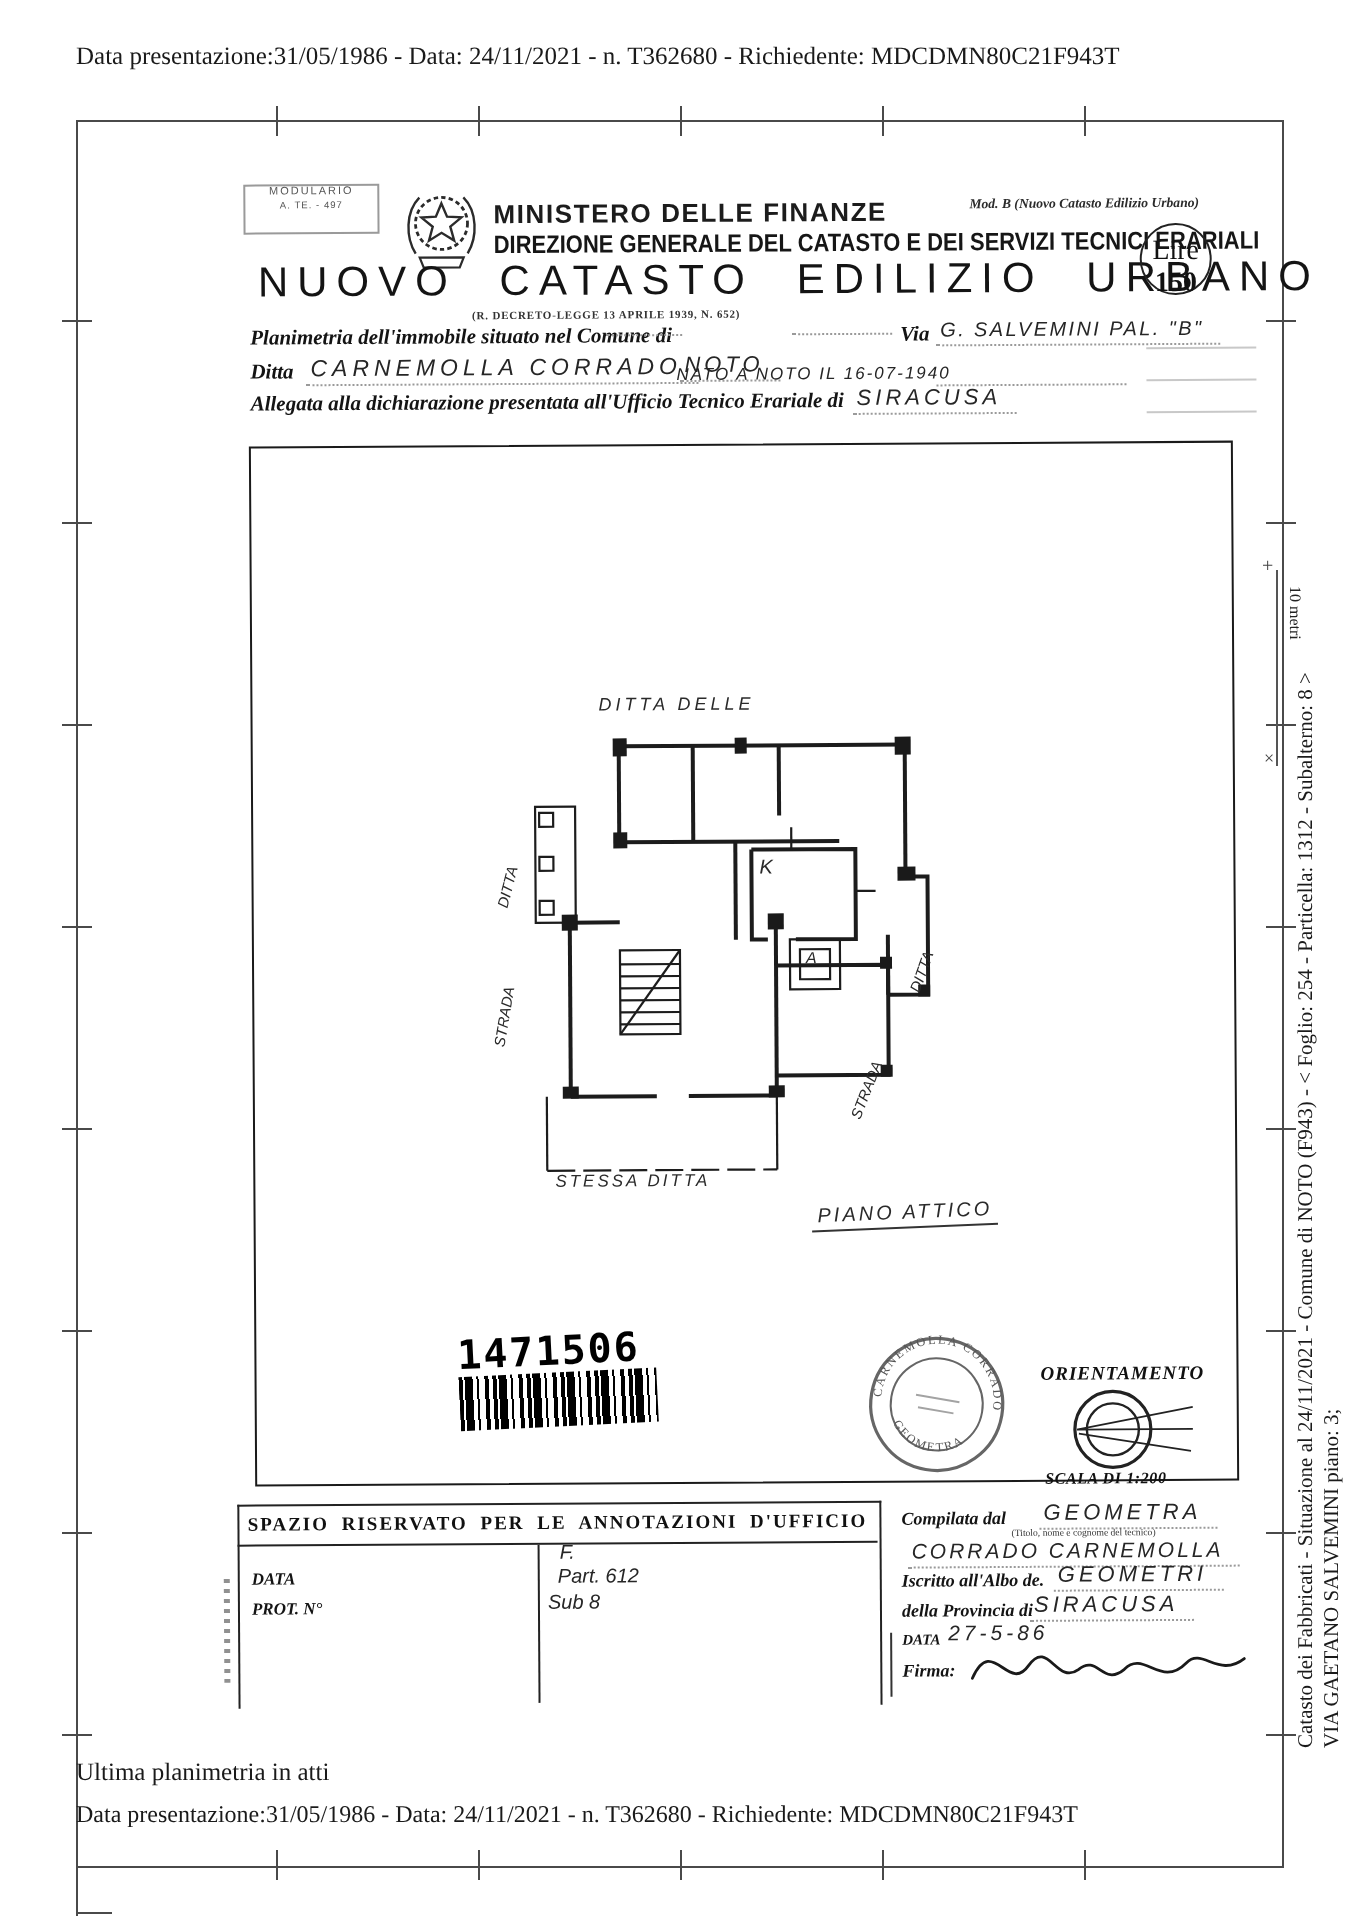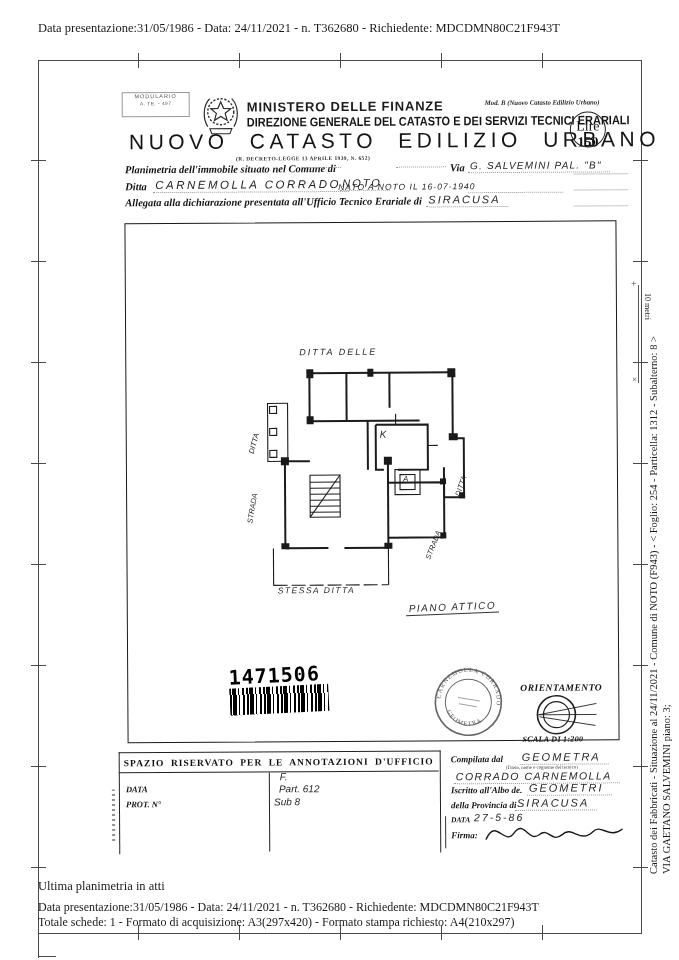--- a/index.html
+++ b/index.html
@@ -254,21 +254,20 @@
     <span class="abs hw" style="left:472px;top:812px;font-size:10.5px;letter-spacing:2px;">27-5-86</span>
     <span class="abs clabel" style="left:449px;top:831px;">Firma:</span>
     <div class="abs firmaline"></div>
     <svg class="abs" style="left:480px;top:814px;" width="145" height="36" viewBox="0 0 145 36">
       <path d="M4,26 C14,4 22,34 32,20 C42,6 46,30 57,22 C67,14 69,31 80,22 C90,12 98,32 111,19 C119,11 127,27 140,17" fill="none" stroke="#1a1a1a" stroke-width="1.4" stroke-linecap="round"></path>
     </svg>
   </div>
 
   <div class="abs meta" style="left:38px;top:879px;text-align:center;">Ultima planimetria in atti</div>
   <div class="abs meta" style="left:38px;top:900px;font-size:12px;">Data presentazione:31/05/1986 - Data: 24/11/2021 - n. T362680 - Richiedente: MDCDMN80C21F943T</div>
-  <div class="abs meta" style="left:38px;top:915px;font-size:12px;">Totale schede: 1 - Formato di acquisizione: A3(297x420)  - Formato stampa richiesto: A4(210x297)</div>
 
   <div class="abs margin-caption">
     <div>Catasto dei Fabbricati - Situazione al 24/11/2021 - Comune di NOTO (F943) - &lt; Foglio: 254 - Particella: 1312 - Subalterno: 8 &gt;</div>
     <div>VIA GAETANO SALVEMINI piano: 3;</div>
   </div>
   <div class="abs scalebar"></div>
   <div class="abs scalebar-plus">+</div>
   <div class="abs scalebar-x">×</div>
   <div class="abs ten-metri">10 metri</div>
 

